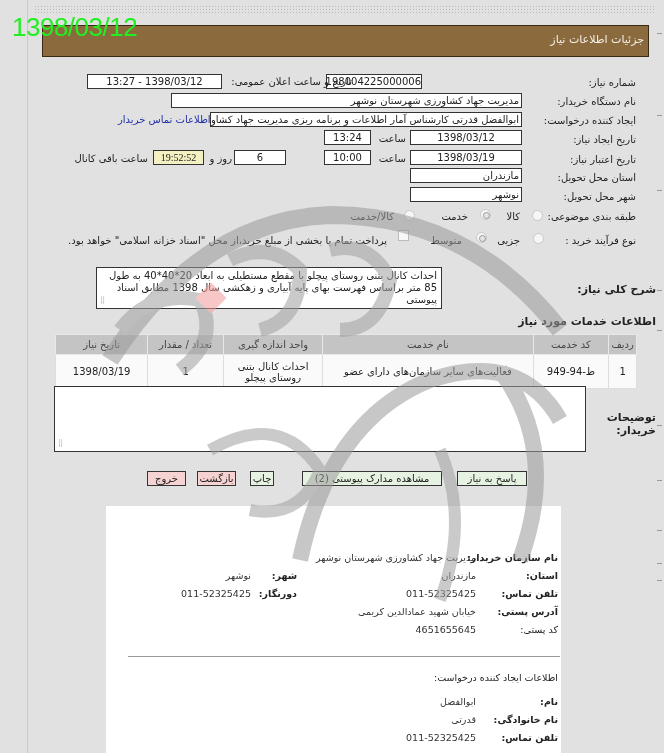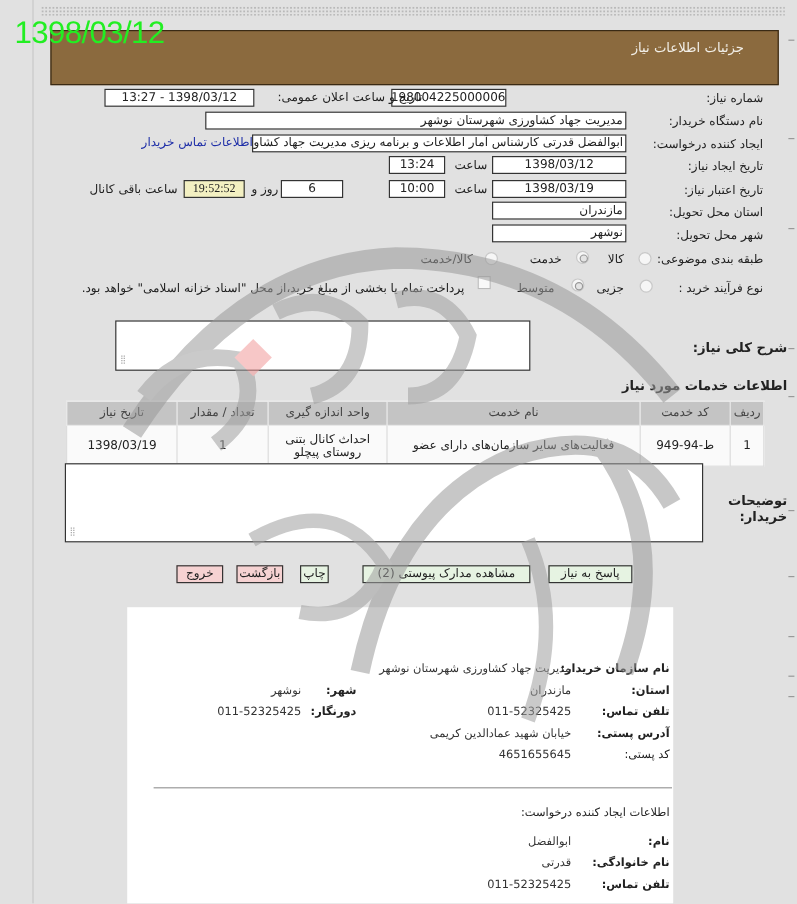--- a/index.html
+++ b/index.html
@@ -18,23 +18,23 @@
     position: absolute; left: 34px; top: 5px; width: 620px; height: 8px;
     background-image: radial-gradient(#b9b9b9 0.7px, transparent 0.8px);
     background-size: 3px 3px;
   }
   .stamp {
     position: absolute; left: 12px; top: 12px;
     font-family: "Liberation Sans", sans-serif; font-size: 26px;
     color: #22ee22; direction: ltr; z-index: 5; letter-spacing: -0.5px;
   }
   .title-bar {
-    position: absolute; left: 42px; top: 25px; width: 607px; height: 46px;
+    position: absolute; left: 42px; top: 25px; width: 607px; height: 32px;
     background: #8b6a3e; border: 1px solid #3a2a14;
-    color: #f2efe8; font-size: 11px; line-height: 27px; padding-right: 28px;
+    color: #f2efe8; font-size: 11px; line-height: 27px; padding-right: 4px;
   }
   .lbl { position: absolute; font-size: 10px; color: #222; white-space: nowrap; }
   .box {
     position: absolute; background: #fff; border: 1px solid #333;
     height: 15px; line-height: 13px; font-size: 10px; text-align: center;
     white-space: nowrap; overflow: hidden;
   }
   .box.r { text-align: right; padding-right: 2px; }
   .box.yellow { background: #f3f0c2; font-family: Liberation Serif, serif; }
   .link { position: absolute; color: #1f2fa8; font-size: 10px; white-space: nowrap; cursor: pointer; }
@@ -116,21 +116,21 @@
   <path d="M230 260 Q 270 240 300 270 Q 300 320 260 330" fill="none" stroke="#a0a0a0" stroke-width="14"></path>
   <path d="M330 250 Q 370 240 390 280 Q 380 330 340 330" fill="none" stroke="#a0a0a0" stroke-width="14"></path>
   <path d="M210 450 Q 280 410 320 470 Q 300 520 250 510" fill="none" stroke="#a0a0a0" stroke-width="12"></path>
   <path d="M440 450 Q 470 520 440 600" fill="none" stroke="#a0a0a0" stroke-width="12"></path>
   <rect x="200" y="287" width="22" height="22" fill="#f29a9a" transform="rotate(45 211 298)"></rect>
 </svg>
 
 <div class="lbl" style="right:28px;top:77px">شماره نیاز:</div>
 <div class="box" style="left:326px;top:74px;width:96px">1198004225000006</div>
 <div class="lbl" style="right:312px;top:76px">تاریخ و ساعت اعلان عمومی:</div>
-<div class="box" style="left:87px;top:74px;width:125px">1398/03/12 - 13:27</div>
+<div class="box" style="left:87px;top:74px;width:135px">1398/03/12 - 13:27</div>
 
 <div class="lbl" style="right:28px;top:96px">نام دستگاه خریدار:</div>
 <div class="box r" style="left:171px;top:93px;width:351px">مدیریت جهاد کشاورزی شهرستان نوشهر</div>
 
 <div class="lbl" style="right:28px;top:115px">ایجاد کننده درخواست:</div>
 <div class="box r" style="left:210px;top:112px;width:312px">ابوالفضل قدرتی کارشناس آمار اطلاعات و برنامه ریزی مدیریت جهاد کشاورزی</div>
 <div class="link" style="left:118px;top:114px">اطلاعات تماس خریدار</div>
 
 <div class="lbl" style="right:28px;top:134px">تاریخ ایجاد نیاز:</div>
 <div class="box" style="left:410px;top:130px;width:112px">1398/03/12</div>
@@ -163,20 +163,21 @@
 <div class="lbl" style="right:28px;top:235px">نوع فرآیند خرید :</div>
 <div class="radio" style="left:533px;top:233px"></div>
 <div class="lbl" style="right:144px;top:235px">جزیی</div>
 <div class="radio on" style="left:476px;top:232px"></div>
 <div class="lbl" style="right:202px;top:235px">متوسط</div>
 <div class="chk" style="left:398px;top:230px"></div>
 <div class="lbl" style="right:277px;top:235px">پرداخت تمام یا بخشی از مبلغ خرید،از محل "اسناد خزانه اسلامی" خواهد بود.</div>
 
 <div class="section-title" style="right:8px;top:283px">شرح کلی نیاز:</div>
 <div class="textarea" style="left:96px;top:267px;width:346px;height:42px">
+  <span>احداث کانال بتنی روستای پیچلو با مقطع مستطیلی به ابعاد 20*40*40  به طول 85 متر براساس فهرست بهای پایه آبیاری و زهکشی سال 1398 مطابق اسناد پیوستی</span>
   <span class="grip">⣿</span>
 </div>
 
 <div class="section-title" style="right:8px;top:315px">اطلاعات خدمات مورد نیاز</div>
 <table class="svc">
   <thead>
     <tr>
       <th style="width:20px">ردیف</th>
       <th style="width:64px">کد خدمت</th>
       <th style="width:178px">نام خدمت</th>

